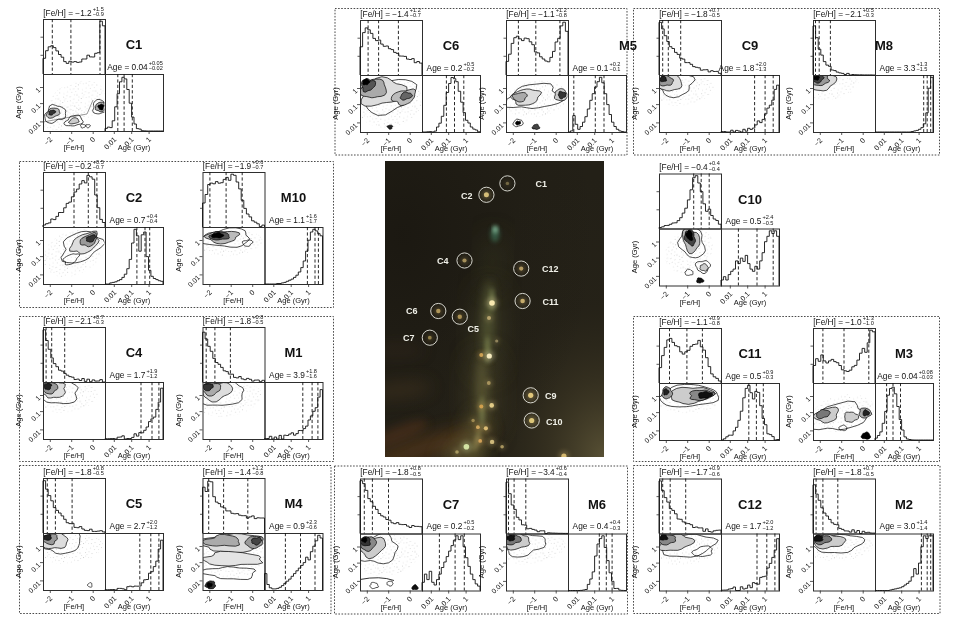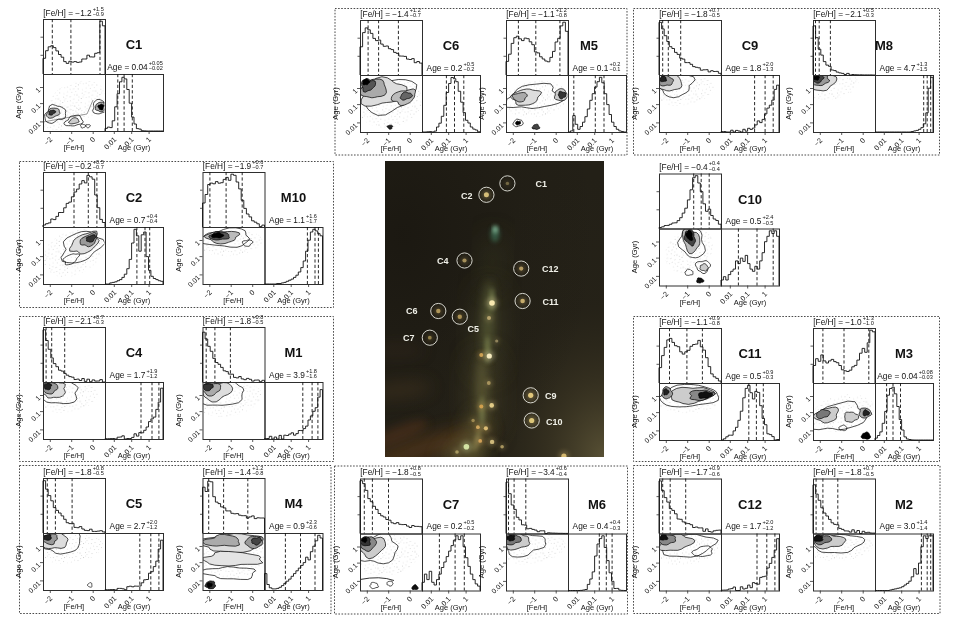--- a/index.html
+++ b/index.html
@@ -953,26 +953,26 @@
       <text transform="translate(791.0 562.0) rotate(-90)" font-size="7.5" text-anchor="middle" fill="#111" font-family="Liberation Sans, sans-serif">Age (Gyr)</text>
     </svg>
 <div class="tt" style="left:-6.0px;top:7.5px;width:160px;font-size:8.3px"><span>[Fe/H] = −1.2</span><span class="st" style="font-size:5.6px"><b>+1.5</b><u>−0.9</u></span></div>
     <div class="tt" style="left:54.0px;top:61.5px;width:160px;font-size:8.3px"><span>Age = 0.04</span><span class="st" style="font-size:5.6px"><b>+0.05</b><u>−0.02</u></span></div>
     <div class="lab" style="left:94.0px;top:37.0px">C1</div>
     <div class="tt" style="left:311.0px;top:8.5px;width:160px;font-size:8.3px"><span>[Fe/H] = −1.4</span><span class="st" style="font-size:5.6px"><b>+1.2</b><u>−0.7</u></span></div>
     <div class="tt" style="left:371.0px;top:62.5px;width:160px;font-size:8.3px"><span>Age = 0.2</span><span class="st" style="font-size:5.6px"><b>+0.5</b><u>−0.2</u></span></div>
     <div class="lab" style="left:411.0px;top:38.0px">C6</div>
     <div class="tt" style="left:457.0px;top:8.5px;width:160px;font-size:8.3px"><span>[Fe/H] = −1.1</span><span class="st" style="font-size:5.6px"><b>+1.2</b><u>−0.8</u></span></div>
     <div class="tt" style="left:517.0px;top:62.5px;width:160px;font-size:8.3px"><span>Age = 0.1</span><span class="st" style="font-size:5.6px"><b>+0.2</b><u>−0.1</u></span></div>
-    <div class="lab" style="left:549px;top:38.0px">M5</div>
+    <div class="lab" style="left:588px;top:38.0px">M5</div>
     <div class="tt" style="left:610.0px;top:8.5px;width:160px;font-size:8.3px"><span>[Fe/H] = −1.8</span><span class="st" style="font-size:5.6px"><b>+0.7</b><u>−0.5</u></span></div>
-    <div class="tt" style="left:670.0px;top:62.5px;width:160px;font-size:8.3px"><span>Age = 1.8</span><span class="st" style="font-size:5.6px"><b>+2.0</b><u>−1.3</u></span></div>
+    <div class="tt" style="left:670.0px;top:62.5px;width:146px;font-size:8.3px"><span>Age = 1.8</span><span class="st" style="font-size:5.6px"><b>+2.0</b><u>−1.3</u></span></div>
     <div class="lab" style="left:710.0px;top:38.0px">C9</div>
     <div class="tt" style="left:764.0px;top:8.5px;width:160px;font-size:8.3px"><span>[Fe/H] = −2.1</span><span class="st" style="font-size:5.6px"><b>+0.5</b><u>−0.3</u></span></div>
-    <div class="tt" style="left:824.0px;top:62.5px;width:160px;font-size:8.3px"><span>Age = 4.7</span><span class="st" style="font-size:5.6px"><b>+1.3</b><u>−1.5</u></span></div>
+    <div class="tt" style="left:824.0px;top:62.5px;width:160px;font-size:8.3px"><span>Age = 3.3</span><span class="st" style="font-size:5.6px"><b>+1.3</b><u>−1.5</u></span></div>
     <div class="lab" style="left:844px;top:38.0px">M8</div>
     <div class="tt" style="left:-6.0px;top:160.5px;width:160px;font-size:8.3px"><span>[Fe/H] = −0.2</span><span class="st" style="font-size:5.6px"><b>+0.5</b><u>−0.7</u></span></div>
     <div class="tt" style="left:54.0px;top:214.5px;width:160px;font-size:8.3px"><span>Age = 0.7</span><span class="st" style="font-size:5.6px"><b>+0.4</b><u>−0.4</u></span></div>
     <div class="lab" style="left:94.0px;top:190.0px">C2</div>
     <div class="tt" style="left:153.5px;top:160.5px;width:160px;font-size:8.3px"><span>[Fe/H] = −1.9</span><span class="st" style="font-size:5.6px"><b>+0.6</b><u>−0.7</u></span></div>
     <div class="tt" style="left:213.5px;top:214.5px;width:160px;font-size:8.3px"><span>Age = 1.1</span><span class="st" style="font-size:5.6px"><b>+1.6</b><u>−1.7</u></span></div>
     <div class="lab" style="left:253.5px;top:190.0px">M10</div>
     <div class="tt" style="left:610.0px;top:162.0px;width:160px;font-size:8.3px"><span>[Fe/H] = −0.4</span><span class="st" style="font-size:5.6px"><b>+0.4</b><u>−0.4</u></span></div>
     <div class="tt" style="left:670.0px;top:216.0px;width:160px;font-size:8.3px"><span>Age = 0.5</span><span class="st" style="font-size:5.6px"><b>+2.4</b><u>−0.5</u></span></div>
     <div class="lab" style="left:710.0px;top:191.5px">C10</div>

